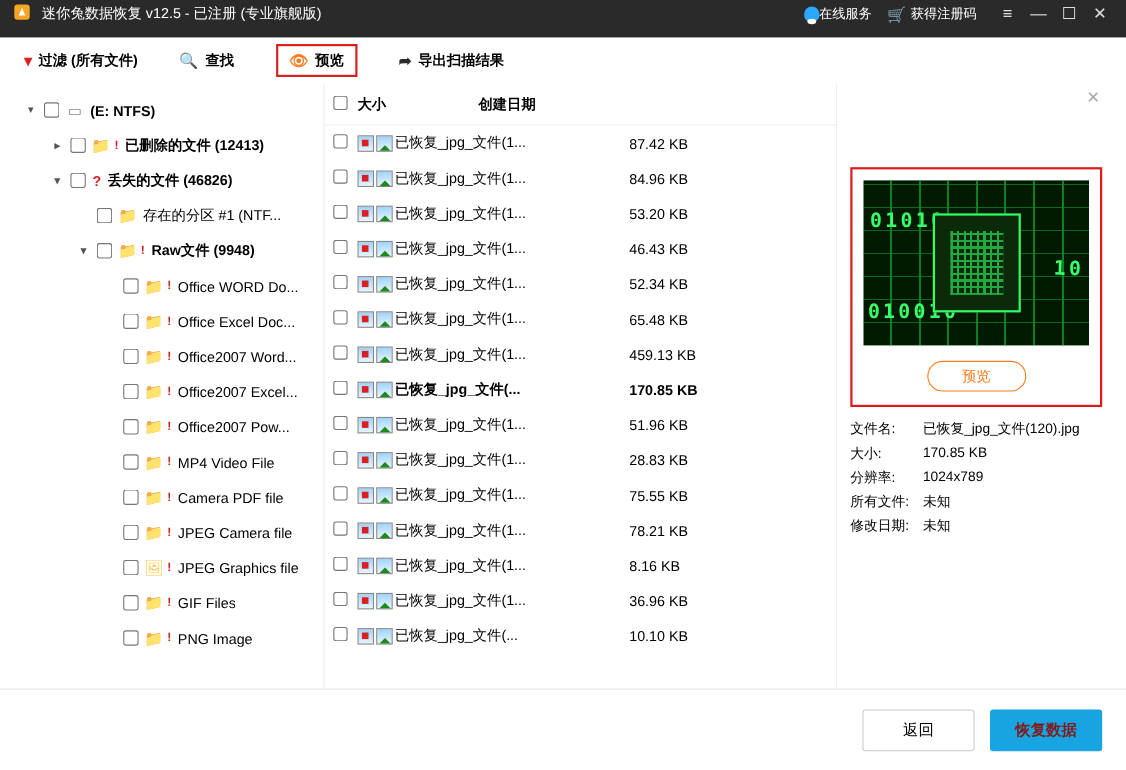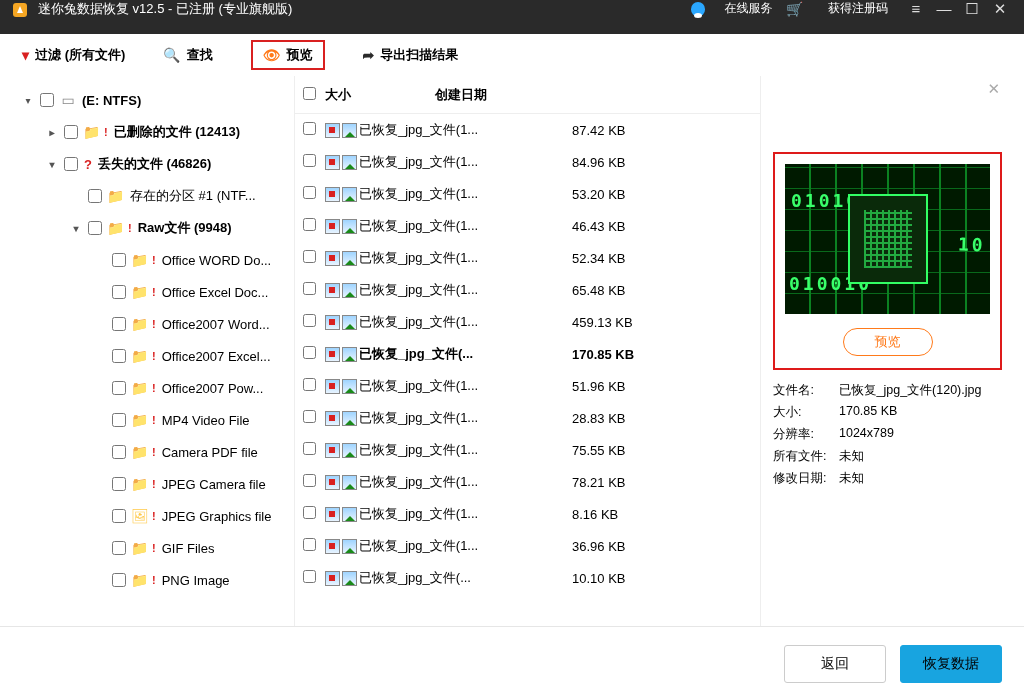--- a/index.html
+++ b/index.html
@@ -1,24 +1,24 @@
 <!DOCTYPE html>
 <html><head>
 <meta charset="utf-8">
 <style>
   * { box-sizing: border-box; margin: 0; padding: 0; font-family: "Microsoft YaHei", Arial, sans-serif; }
   body { width: 1024px; height: 700px; background: #656565; overflow: hidden; font-size: 13px; }
   .window { width: 1024px; height: 700px; background: #fff; display: flex; flex-direction: column; }
 
   
-  .titlebar { height: 34px; background: #2a2a2a; color: #fff; display: flex; align-items: flex-start; padding: 0 10px; }
+  .titlebar { height: 34px; background: #2a2a2a; color: #fff; display: flex; align-items: flex-end; padding: 13px 10px; }
   .titlebar .logo { width:20px; height:20px; margin-right:8px; display:flex; align-items:center; justify-content:center;}
   .titlebar .title { font-size: 13px; }
   .titlebar .spacer { flex: 1; }
-  .tb-link { display:flex; align-items:center; gap:20px; margin-right:14px; font-size:12px; cursor:pointer; }
+  .tb-link { display:flex; align-items:center; gap:0; margin-right:14px; font-size:12px; cursor:pointer; }
   .penguin { width:14px; height:14px; background:#2aa7ff; border-radius:50% 50% 45% 45%; position:relative;}
   .penguin::after{content:"";position:absolute;bottom:-2px;left:3px;width:8px;height:5px;background:#fff;border-radius:50%;}
   .cart {color:#ff8a00; font-size:14px; margin-right:4px;}
   .tb-ico { width:28px; text-align:center; font-size:15px; cursor:pointer; color:#ddd;}
 
   
   .toolbar { height: 42px; display:flex; align-items:center; padding: 0 22px; gap: 38px; border-bottom:1px solid #fff;}
   .tool { display:flex; align-items:center; gap:6px; font-weight:bold; cursor:pointer; font-size:13px;}
   .tool .ico{font-size:14px;}
   .tool.boxed { border:2px solid #d92020; padding:4px 10px;}
@@ -78,21 +78,21 @@
   .meta{margin-top:12px;font-size:12.5px;}
   .meta div{display:flex;margin:5px 0;}
   .meta .k{width:66px;}
 
   
   .footer{height:74px;border-top:1px solid #e6e6e6;display:flex;align-items:center;padding:0 22px;gap:14px;background:#fff;}
   .footer .stats{font-size:13px;line-height:1.7;}
   .footer .help{color:#1b7fd6;text-decoration:underline;cursor:pointer;font-size:12.5px;}
   .footer .spacer{flex:1;}
   .btn{height:38px;min-width:102px;border-radius:3px;display:flex;align-items:center;justify-content:center;font-size:14px;cursor:pointer;border:1px solid #ccc;background:#fff;}
-  .btn.primary{background:#18a4e0;color:#000000;border-color:#18a4e0;font-weight:normal;}
+  .btn.primary{background:#18a4e0;color:#7f1d1d;border-color:#18a4e0;font-weight:bold;}
 </style>
 </head>
 <body>
 
 <div class="window">
 
   <div class="titlebar">
     <span class="logo">
       <svg width="20" height="20" viewBox="0 0 20 20">
           <rect x="3" y="3" width="14" height="14" rx="3" fill="#f5a623"></rect>

